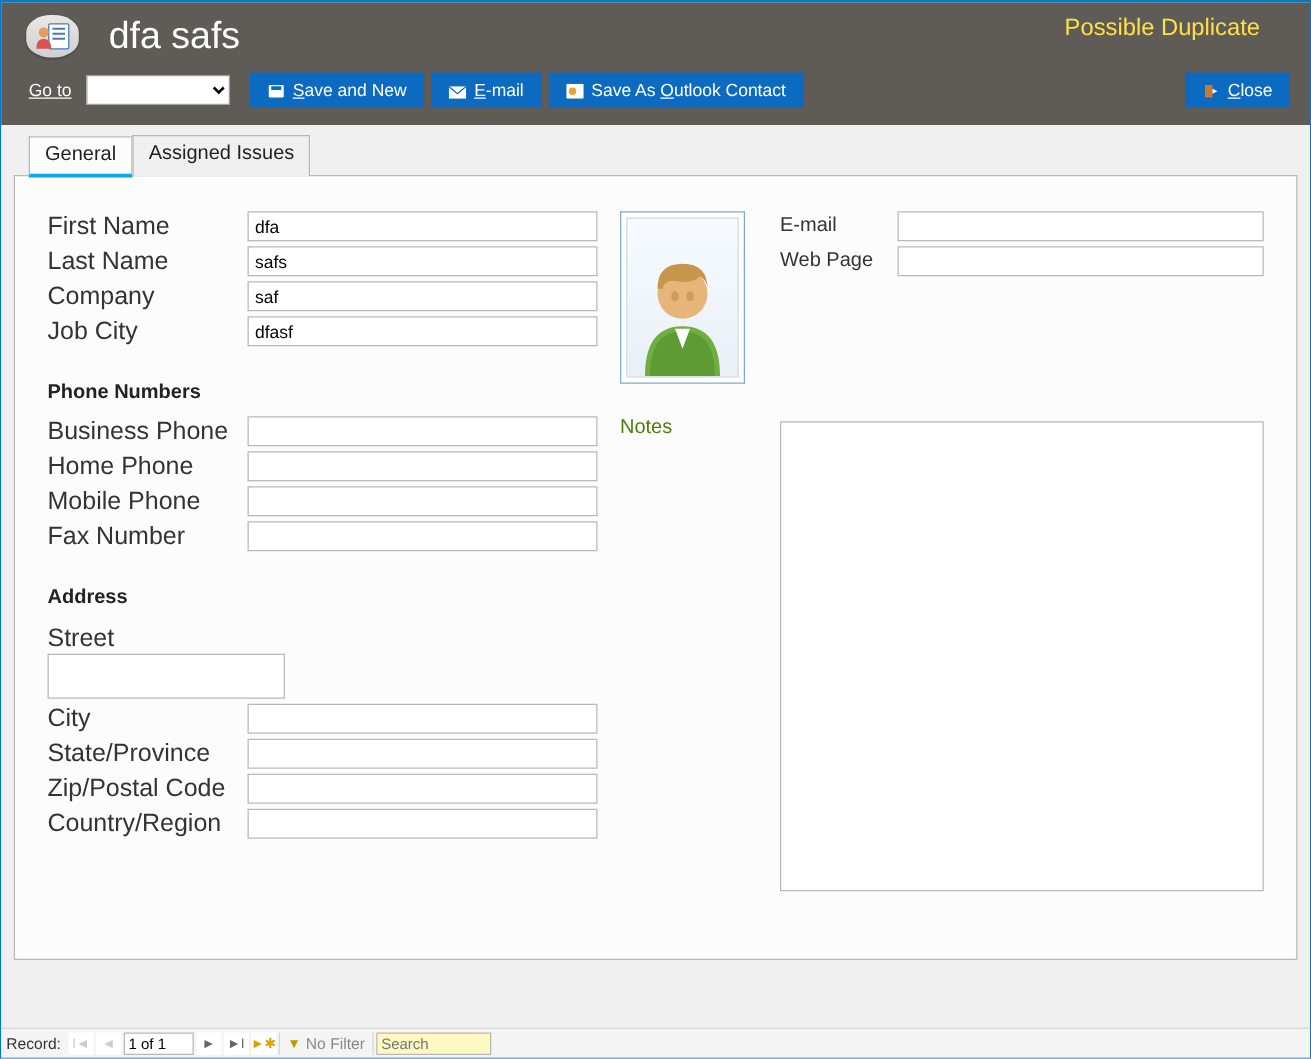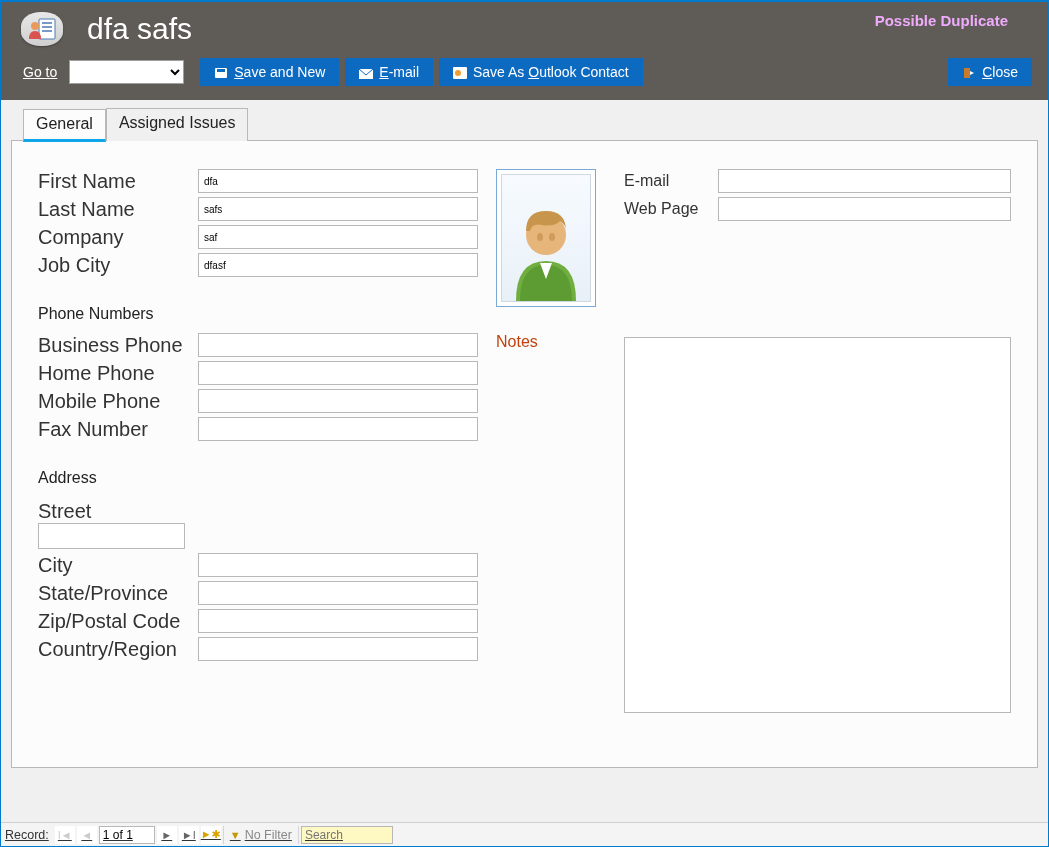--- a/index.html
+++ b/index.html
@@ -44,23 +44,23 @@
     box-shadow: 0 1px 2px rgba(0,0,0,.3);
   }
   .title-text {
     font-size: 30px;
     font-weight: 300;
     color: #fff;
   }
   .duplicate-warning {
     position: absolute;
     top: 10px; right: 40px;
-    color: #f0abfc;
-    font-weight: bold;
-    font-size: 15px;
+    color: #fde047;
+    font-weight: normal;
+    font-size: 19px;
   }
   .toolbar-row {
     display: flex;
     align-items: center;
     gap: 6px;
     padding: 12px 16px 8px 22px;
   }
   .goto-label {
     color: #fff;
     margin-right: 6px;
@@ -142,26 +142,26 @@
     width: 160px;
     font-size: 20px;
     color: #333;
   }
   .field-row input[type="text"],
   .field-row textarea {
     flex: 1;
     height: 24px;
     border: 1px solid #b8b8b8;
     padding: 1px 5px;
-    font-size: 10px;
+    font-size: 14px;
     font-family: inherit;
     background:#fff;
   }
   .section-heading {
-    font-weight: 400;
+    font-weight: 700;
     font-size: 16px;
     margin: 28px 0 10px 0;
   }
   .street-area {
     height: 44px !important;
     resize: none;
   }
   .portrait {
     width: 100px; height: 138px;
     background: #fff;
@@ -174,42 +174,41 @@
     border: 1px solid #cfd8e0;
     background: linear-gradient(180deg,#f7fbff,#e8f0f7);
     display:flex; align-items:flex-end; justify-content:center;
     overflow:hidden;
   }
   .r-field-row {
     display:flex; align-items:center; margin-bottom:4px;
   }
   .r-field-row label { width:94px; font-size:16px; color:#333;}
   .r-field-row input { flex:1; height:24px; border:1px solid #b8b8b8; padding:1px 5px; font-size:15px; background:#fff;}
-  .notes-label { font-size:16px; color:#c2410c; margin-top: 18px; margin-bottom: 20px; display:block;}
+  .notes-label { font-size:16px; color:#4d7c0f; margin-top: 18px; margin-bottom: 20px; display:block;}
   .notes-area {
     width: 100%;
     height: 376px;
     border:1px solid #b8b8b8;
     background:#fff;
     resize:none;
     font-family: inherit;
     font-size:15px;
   }
   
   .status-bar {
     height: 24px;
     background: #f4f4f4;
     border-top: 1px solid #cfcfcf;
     display:flex;
     align-items:center;
     font-size:12.5px;
     color:#333;
     padding-left: 4px;
     gap: 2px;
-    text-decoration: underline;
   }
   .status-bar .lbl { margin-right:4px; }
   .nav-btn {
     width: 20px; height:18px;
     background: #fff;
     border: none;
     display:inline-flex; align-items:center; justify-content:center;
     color:#666;
     cursor:pointer;
     font-size:11px;

